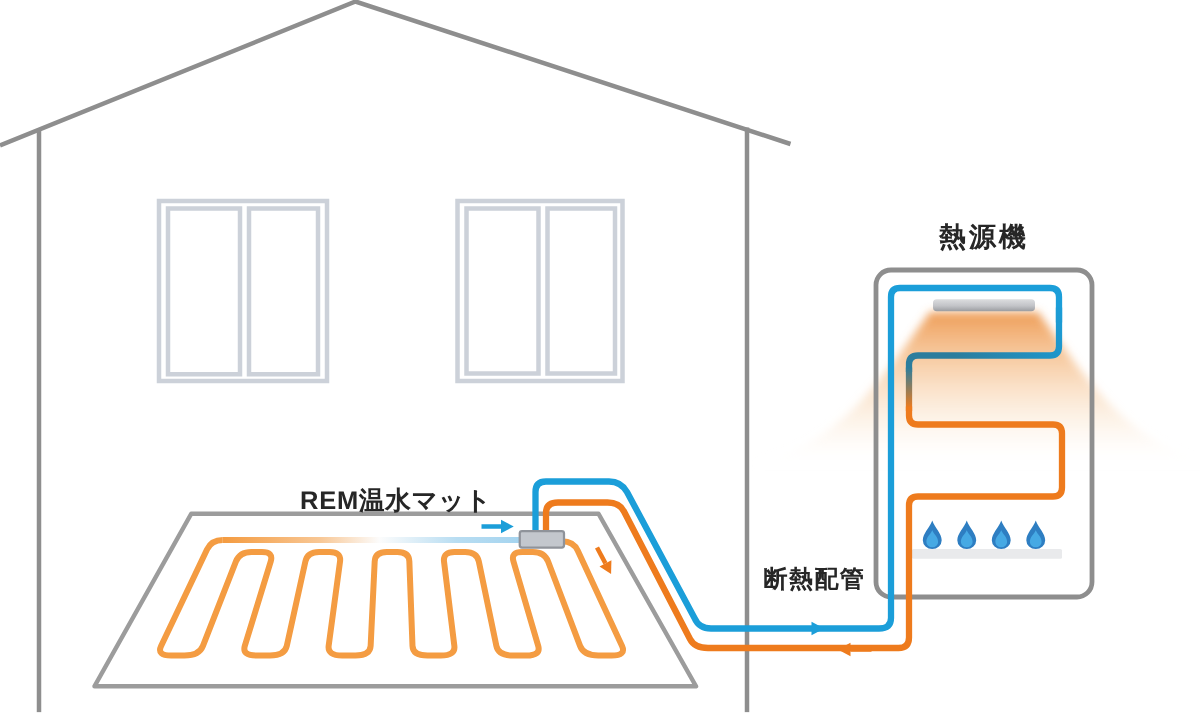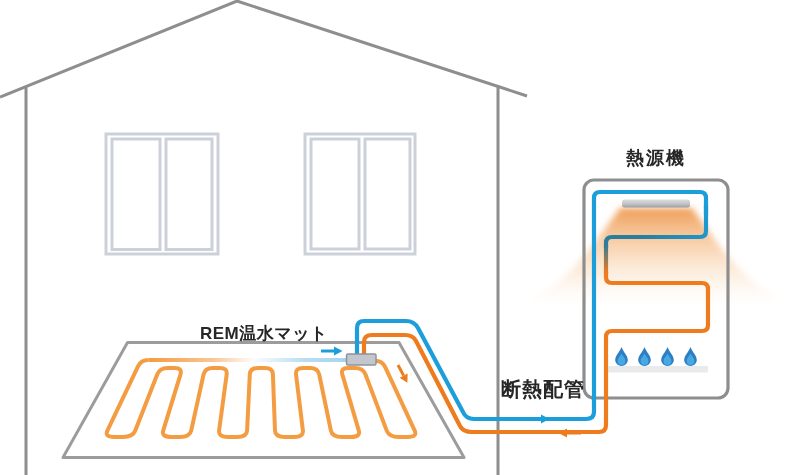--- a/index.html
+++ b/index.html
@@ -8,21 +8,21 @@
     background:var(--c-background,#fff);
     font-family:"Liberation Sans","DejaVu Sans",sans-serif;
   }
   #stage svg{position:absolute;left:0;top:0;}
   .diagram-label{
     position:absolute;transform:translateX(-50%);
     color:var(--c-text,#262626);font-weight:bold;white-space:nowrap;
   }
   .lbl-heat{font-size:18px;letter-spacing:2px;}
   .lbl-mat{font-size:17px;letter-spacing:0.5px;}
-  .lbl-pipe{font-size:20px;letter-spacing:1px;}
+  .lbl-pipe{font-size:16px;letter-spacing:1px;}
   .house-line{stroke:var(--c-outline);stroke-width:3;fill:none;}
   .win{stroke:var(--c-window-frame);stroke-width:3;fill:none;}
   .mat-shape{fill:#ffffff;stroke:var(--c-mat-border);stroke-width:3;stroke-linejoin:round;}
   .mat-coil{stroke:var(--c-mat-pipe);stroke-width:4;fill:none;stroke-linejoin:round;}
   .pipe-cold{stroke:var(--c-pipe-cold);stroke-width:4.2;fill:none;stroke-linejoin:round;}
   .pipe-hot{stroke:var(--c-pipe-hot);stroke-width:4.2;fill:none;stroke-linejoin:round;}
   .pipe-seg{stroke-width:4.2;fill:none;}
   .heater-box{fill:none;stroke:var(--c-outline);stroke-width:3.2;}
   .burner{fill:var(--c-burner-bar);}
   .flame-o{fill:var(--c-flame-outer);}

